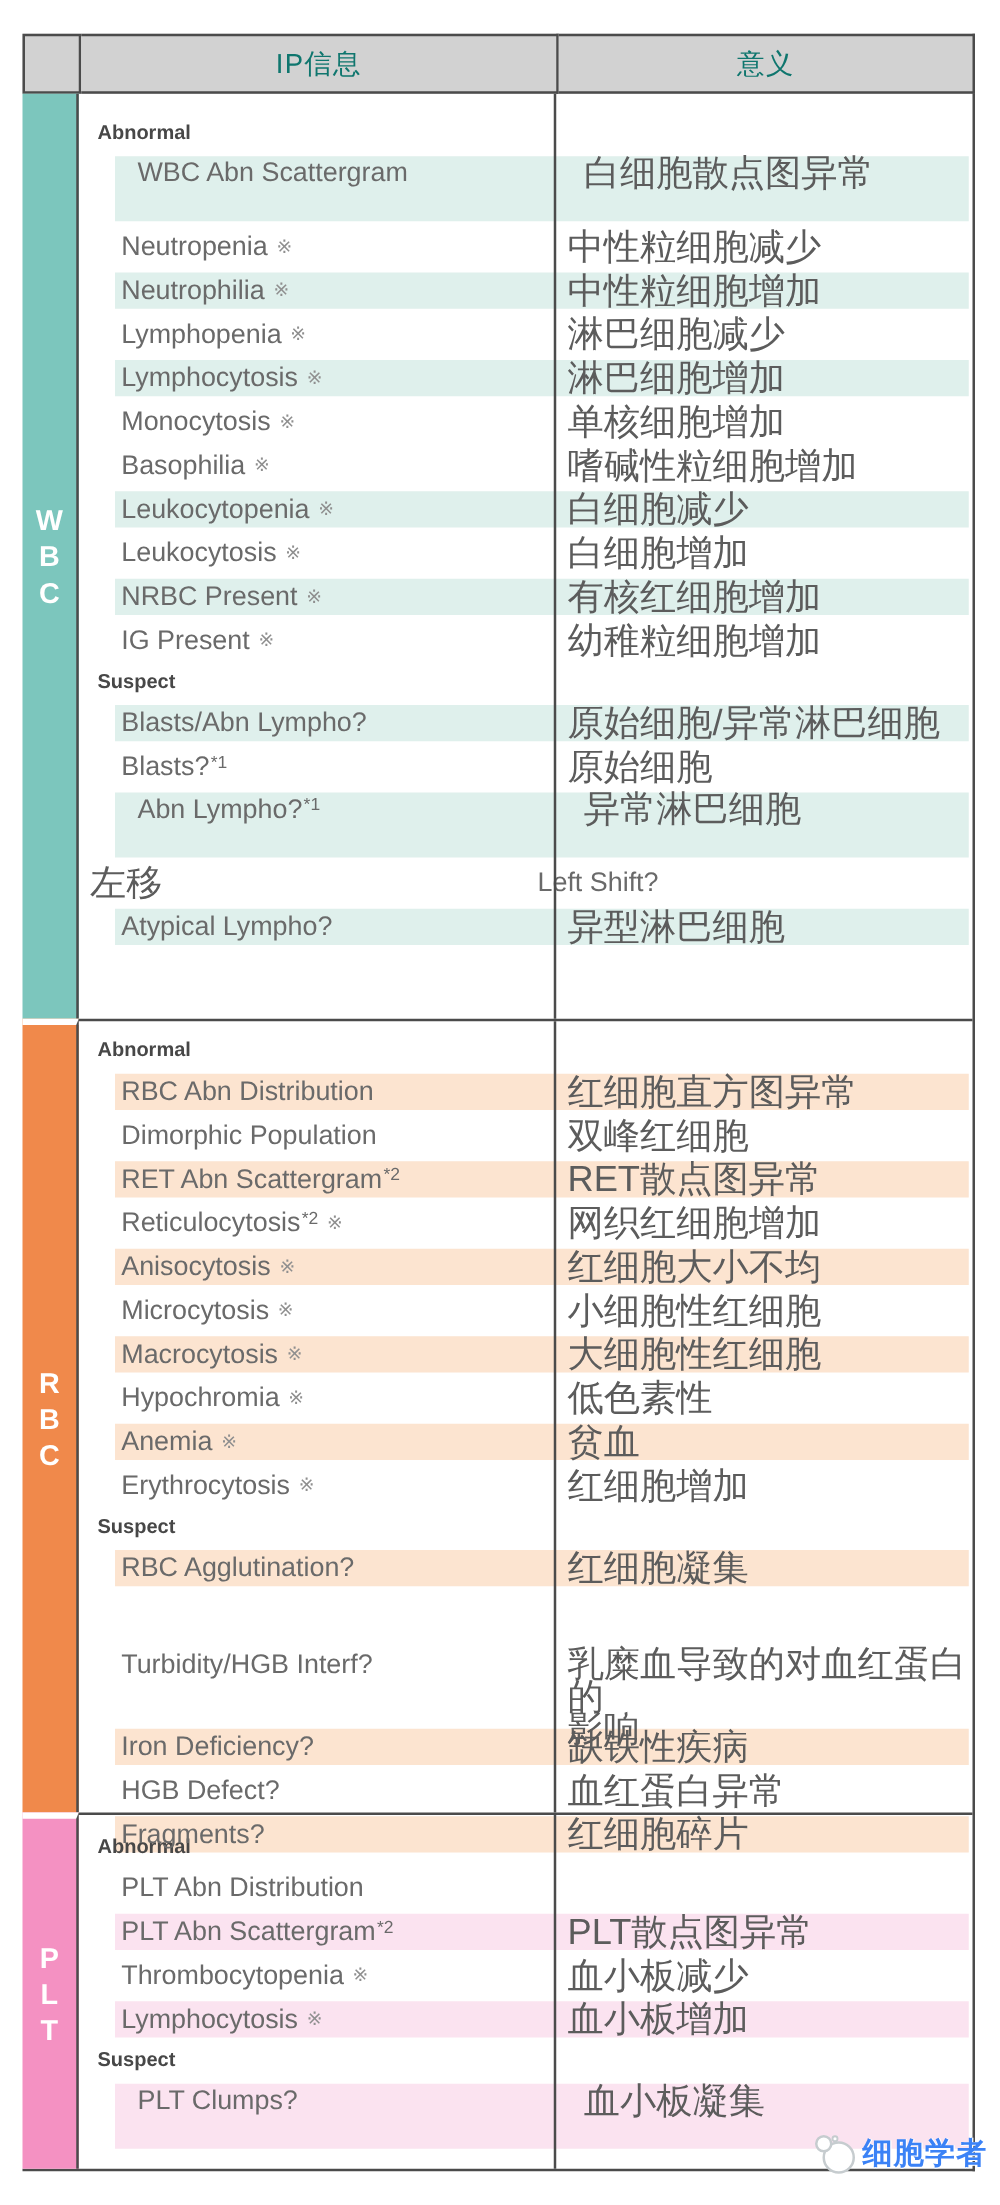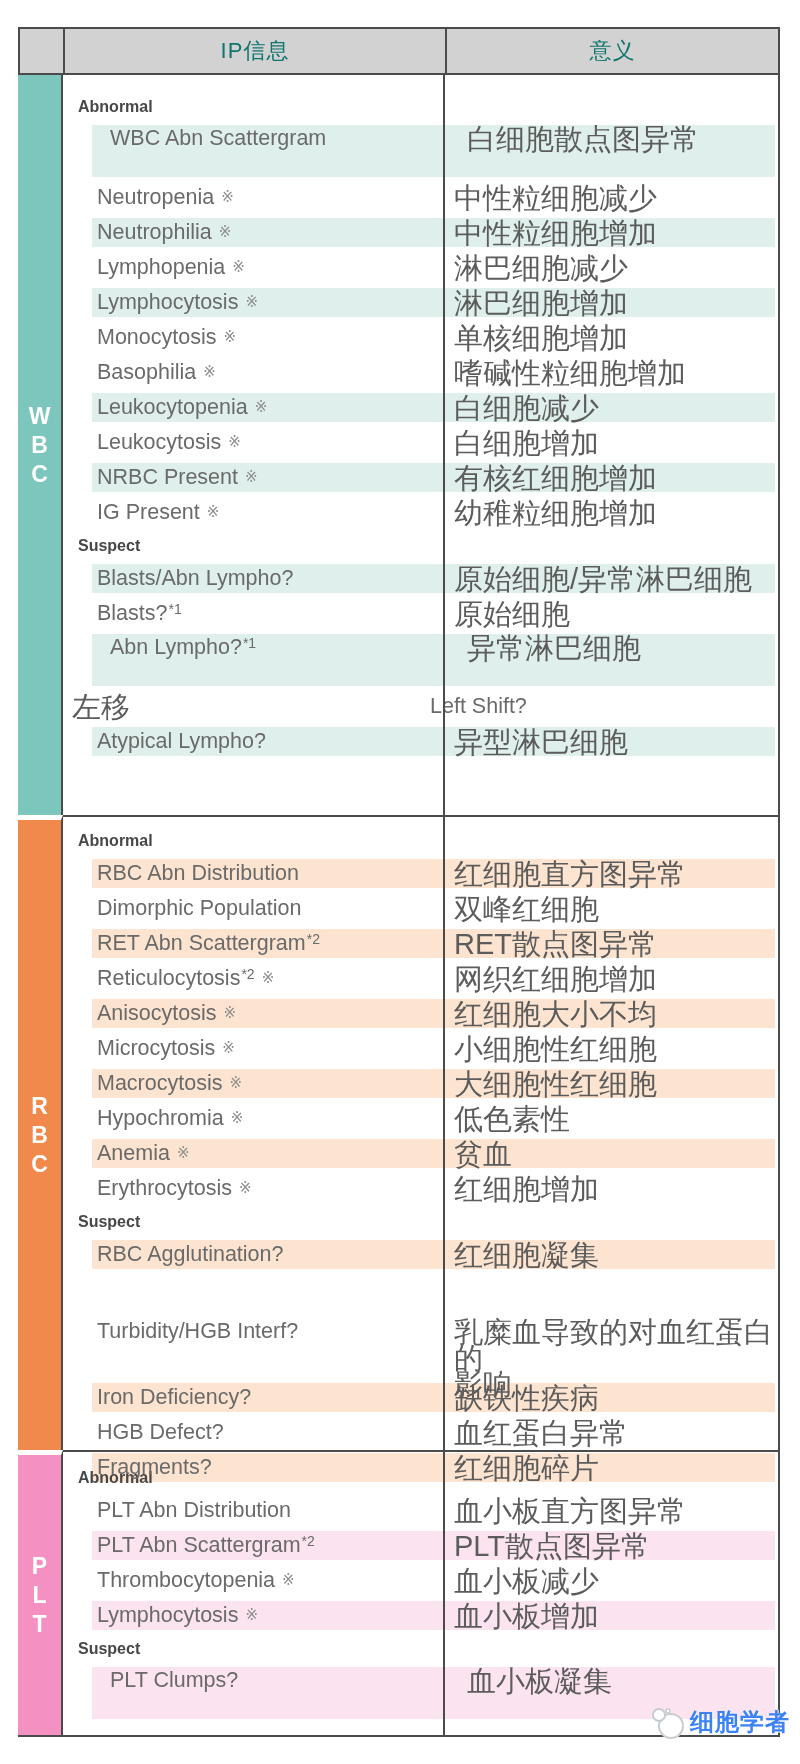--- a/index.html
+++ b/index.html
@@ -215,21 +215,20 @@
             <span>P</span>
             <span>L</span>
             <span>T</span>
           </div>
           <div class="content">
             <div class="vline"></div>
             <div class="spacer" style="height: 10px;"></div>
             <div class="group-title">Abnormal</div>
             <div class="row">
               <div class="cell cell-en"><span>PLT Abn Distribution</span></div>
-              <div class="cell cell-zh">血小板直方图异常</div>
             </div>
             <div class="row hl">
               <div class="cell cell-en"><span>PLT Abn Scattergram</span><span class="sup">*2</span></div>
               <div class="cell cell-zh">PLT散点图异常</div>
             </div>
             <div class="row">
               <div class="cell cell-en"><span>Thrombocytopenia</span><span class="ref">※</span></div>
               <div class="cell cell-zh">血小板减少</div>
             </div>
             <div class="row hl">

